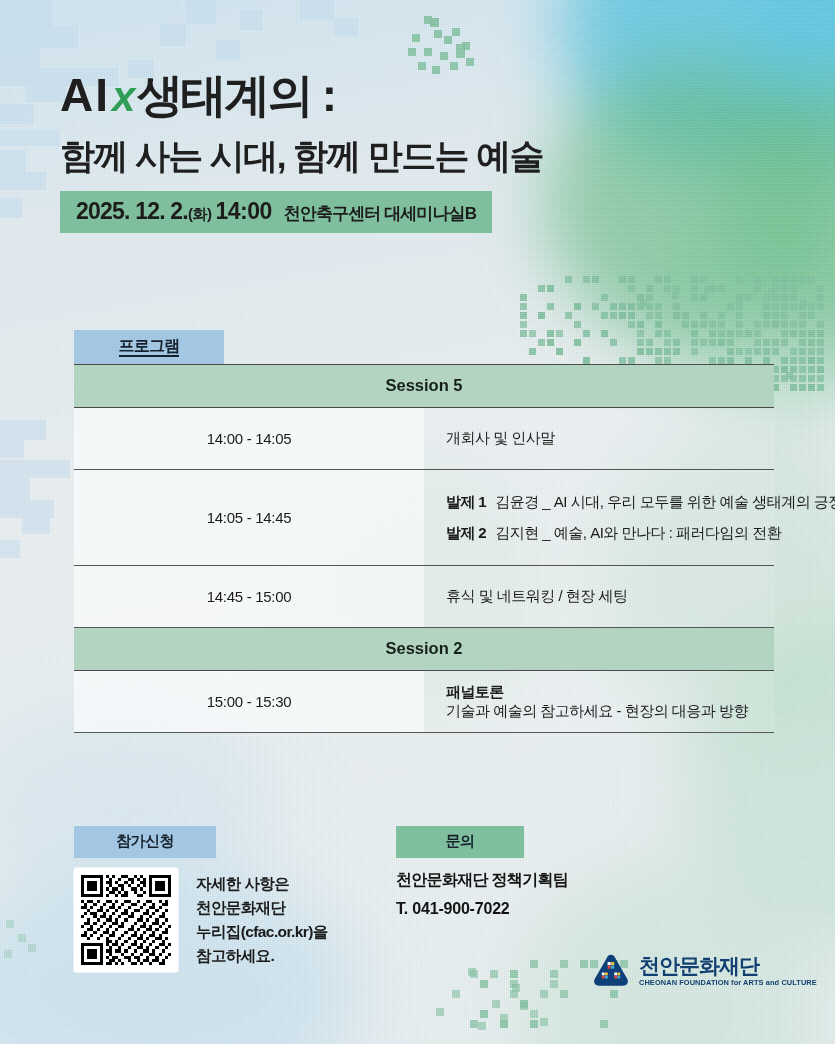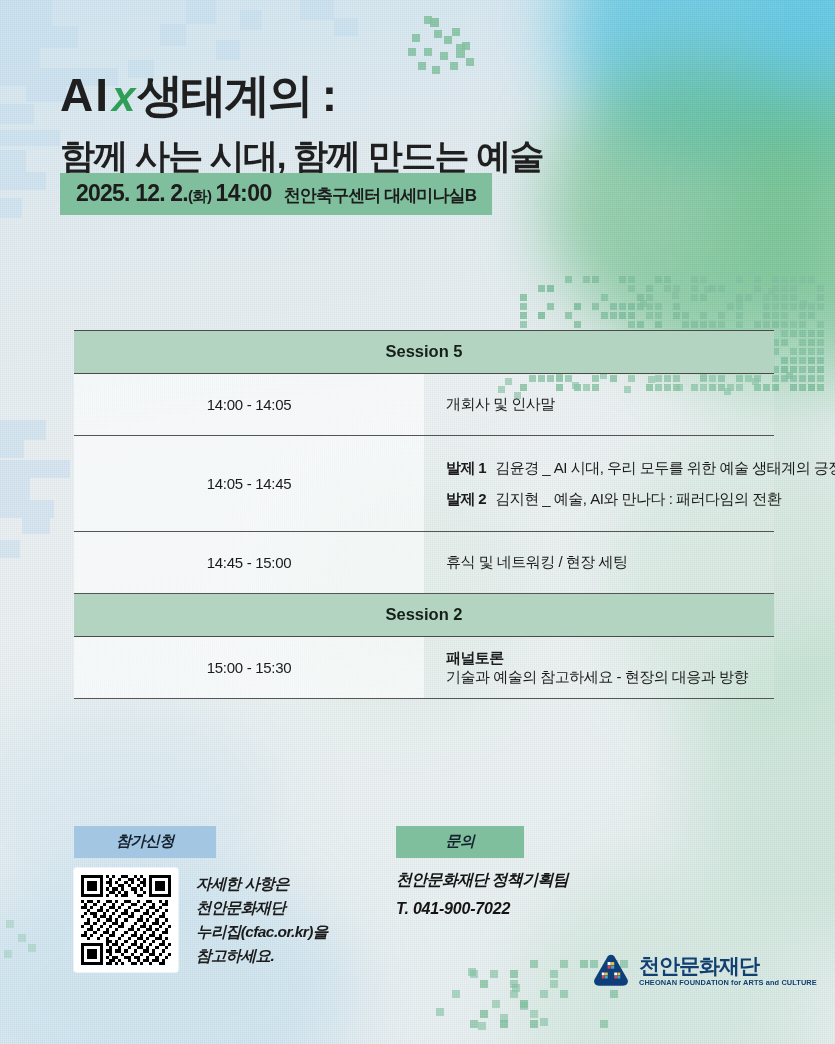--- a/index.html
+++ b/index.html
@@ -82,20 +82,21 @@
     margin-top:20px;
     font-size:35px;
     font-weight:800;
     letter-spacing:-1.6px;
     line-height:1;
     color:#1f1f1f;
     white-space:nowrap;
   }
   .date-bar {
     display:inline-block;
+    margin-top:18px;
     background:#7fbf9e;
     padding:7px 16px 8px 16px;
     white-space:nowrap;
   }
   .date-bar .d-big { font-size:23px; font-weight:800; letter-spacing:-.8px; }
   .date-bar .d-small { font-size:15px; font-weight:800; letter-spacing:-.5px; }
   .date-bar .d-time { font-size:23px; font-weight:800; letter-spacing:-.5px; margin-left:4px; }
   .date-bar .d-place { font-size:17px; font-weight:800; letter-spacing:-.9px; margin-left:12px; }
 
   
@@ -137,21 +138,21 @@
     border-bottom:1.2px solid #555;
   }
   .r-tall .c-time, .r-tall .c-body { height:96px; }
   .r-std  .c-time, .r-std  .c-body { height:62px; }
   .talk { line-height:2.05; white-space:nowrap; }
   .talk b { font-weight:800; margin-right:9px; letter-spacing:-.6px; }
   .plain { white-space:nowrap; }
   .panel b { font-weight:800; margin-right:9px; letter-spacing:-.6px; }
 
   
-  .footer { position:absolute; left:74px; top:826px; width:700px;font-style:italic; }
+  .footer { position:absolute; left:74px; top:826px; width:700px; }
   .f-tag {
     display:inline-block; text-align:center;
     font-size:15px; font-weight:800; letter-spacing:-.6px;
     color:#15222e; padding:6px 0 7px 0;
   }
   .f-tag.blue  { background:#a3c6e2; width:142px; }
   .f-tag.green { background:#7fbf9e; width:128px; }
 
   .f-cols { position:relative; margin-top:14px; }
   .apply { position:absolute; left:0; top:0; display:flex; gap:18px; }
@@ -542,20 +543,23 @@
     </div>
 
     <div class="title-sub">함께 사는 시대, 함께 만드는 예술</div>
 
     <div class="date-bar">
       <span class="d-big">2025. 12. 2.</span><span class="d-small">(화)</span><span class="d-time">14:00</span><span class="d-place">천안축구센터 대세미나실B</span>
     </div>
   </div>
 
   <div class="program">
+    <div class="tag">
+      <span>프로그램</span>
+    </div>
 
     <table class="sched">
       <tbody>
         <tr class="sess-row">
           <td colspan="2">Session 5</td>
         </tr>
 
         <tr class="r-std">
           <td class="c-time">14:00 - 14:05</td>
           <td class="c-body">

